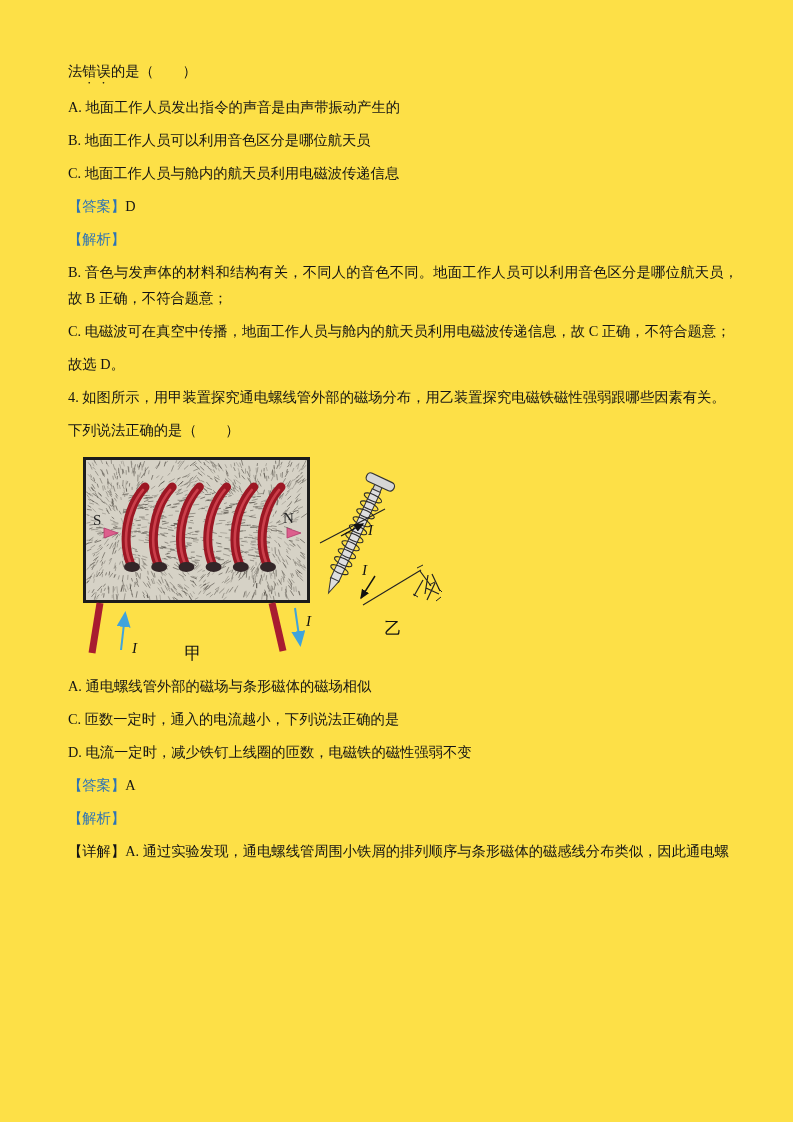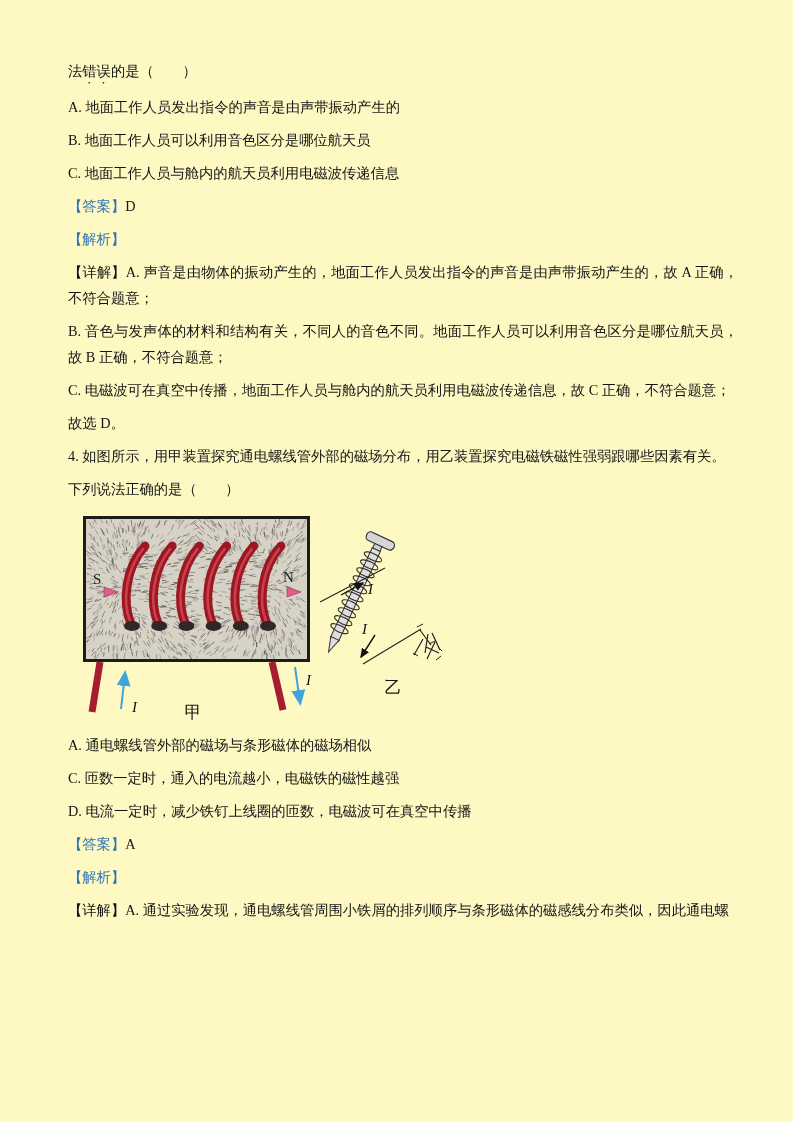--- a/index.html
+++ b/index.html
@@ -1,17 +1,17 @@
 <!DOCTYPE html>
 <html><head>
 <meta charset="utf-8">
 <style>
   html,body{margin:0;padding:0;background:#ffffff;}
   .page{
-    position:relative;width:793px;height:1122px;background:#fef9c3;
+    position:relative;width:793px;height:1122px;background:#fde047;
     box-sizing:border-box;padding:58px 55px 8px 68px;
     font-family:"Liberation Serif","DejaVu Serif",serif;
     font-size:14.3px;color:#141414;overflow:hidden;
   }
   p.ln{margin:0 0 7px 0;line-height:26px;}
   .just{text-align:justify;}
   .nowrap{white-space:nowrap;}
   .blue{color:#2e74b5;font-family:Liberation Serif, serif;}
   .emph{
     -webkit-text-emphasis:filled dot #141414;
@@ -32,21 +32,20 @@
 
   <p class="ln"><span>法</span><span class="emph">错误</span><span>的是（　　）</span></p>
 
   <p class="ln">A. 地面工作人员发出指令的声音是由声带振动产生的</p>
   <p class="ln">B. 地面工作人员可以利用音色区分是哪位航天员</p>
   <p class="ln">C. 地面工作人员与舱内的航天员利用电磁波传递信息</p>
 
   <p class="ln"><span class="blue">【答案】</span><span>D</span></p>
   <p class="ln"><span class="blue">【解析】</span></p>
 
-  <p class="ln just"><span>【详解】</span><span>A. 声音是由物体的振动产生的，地面工作人员发出指令的声音是由声带振动产生的，故 A 正确，不符合题意；</span></p>
   <p class="ln just">B. 音色与发声体的材料和结构有关，不同人的音色不同。地面工作人员可以利用音色区分是哪位航天员，故 B 正确，不符合题意；</p>
   <p class="ln just">C. 电磁波可在真空中传播，地面工作人员与舱内的航天员利用电磁波传递信息，故 C 正确，不符合题意；</p>
   <p class="ln">故选 D。</p>
 
   <p class="ln nowrap">4. 如图所示，用甲装置探究通电螺线管外部的磁场分布，用乙装置探究电磁铁磁性强弱跟哪些因素有关。</p>
   <p class="ln">下列说法正确的是（　　）</p>
 
   <div class="fig">
     <svg width="430" height="208" viewBox="0 0 430 208">
       <defs>
@@ -1428,20 +1427,20 @@
 
       <g stroke="#222" stroke-width="1.2" fill="none">
         <path d="M337,114 l11,15 M345,118 l-3,19 M349,117 l8,17 M340,123 l-9,16 M352,126 l-8,17 M343,131 l13,6"></path>
         <path d="M346,128 l6,-3 M334,111 l6,-3 M355,131 l4,4 M330,137 l5,3 M358,140 l-5,4" stroke-width="1"></path>
       </g>
       <text class="cjk" x="310" y="177" text-anchor="middle">乙</text>
     </svg>
   </div>
 
   <p class="ln">A. 通电螺线管外部的磁场与条形磁体的磁场相似</p>
-  <p class="ln">C. 匝数一定时，通入的电流越小，电磁铁的磁性越强</p>
-  <p class="ln">D. 电流一定时，减少铁钉上线圈的匝数，电磁波可在真空中传播</p>
+  <p class="ln">C. 匝数一定时，通入的电流越小，下列说法正确的是</p>
+  <p class="ln">D. 电流一定时，减少铁钉上线圈的匝数，电磁铁的磁性强弱不变</p>
 
   <p class="ln"><span class="blue">【答案】</span><span>A</span></p>
   <p class="ln"><span class="blue">【解析】</span></p>
   <p class="ln just"><span>【详解】</span><span>A. 通过实验发现，通电螺线管周围小铁屑的排列顺序与条形磁体的磁感线分布类似，因此通电螺</span></p>
 
 </div>
 
 </body></html>

